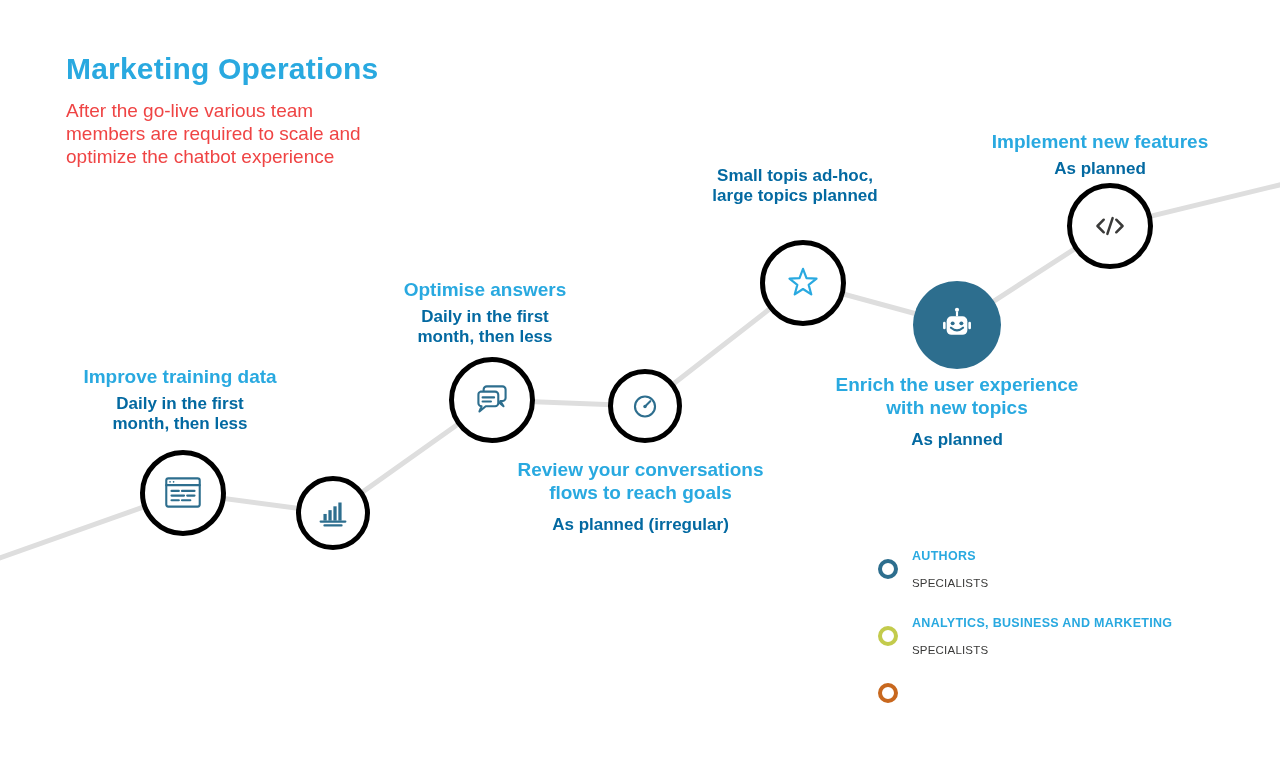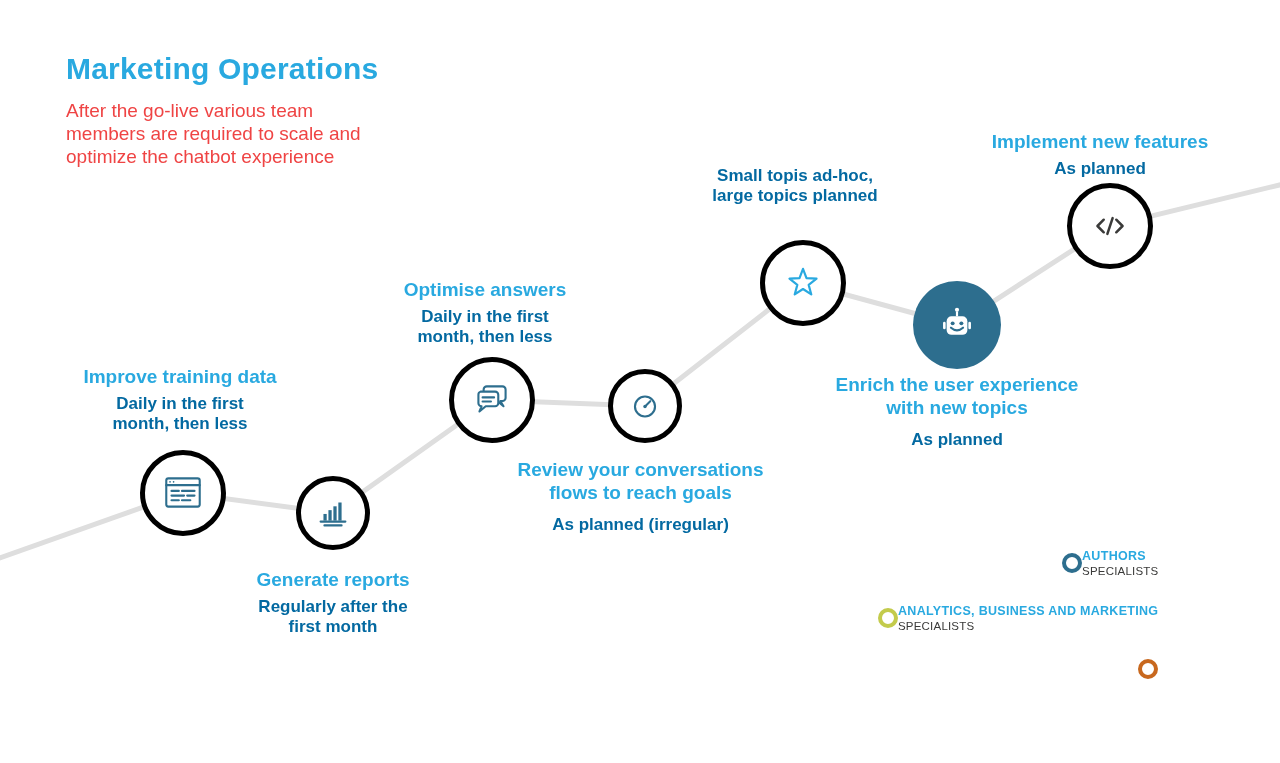--- a/index.html
+++ b/index.html
@@ -86,41 +86,41 @@
   
   .legend {
     position:absolute;
     left:878px;
     top:549px;
     display:flex;
     flex-direction:column;
     gap:27px;
     z-index:3;
   }
-  .legend-item { display:flex; align-items:center; gap:0;justify-content:flex-end; }
+  .legend-item { display:flex; align-items:center; gap:14px; }
   .legend-circle {
     width:20px; height:20px;
     border-radius:50%;
     border:4px solid;
     background:#fff;
     flex:none;
   }
   .lc-authors    { border-color:#2D6E8E; }
   .lc-analytics  { border-color:#C3CB4C; }
   .lc-developers { border-color:#C8681E; }
   .legend-title {
     color:#29A9E0;
     font-weight:bold;
     font-size:12.5px;
     letter-spacing:0.3px;
   }
   .legend-sub {
     color:#3A3A39;
     font-size:11.5px;
-    margin-top:2px;
+    margin-top:14px;
     letter-spacing:0.2px;
   }
 </style>
 </head>
 <body>
 
 <div class="canvas">
 
   <svg class="path-svg" width="1280" height="763">
     <polyline points="-20,565 183,493 333,513 492,400 645,406 803,283 957,325 1110,226 1300,180" fill="none" stroke="#DEDEDE" stroke-width="5"></polyline>
@@ -157,25 +157,20 @@
     <svg width="42" height="42" viewBox="0 0 44 44">
       <g fill="#2D6E8E">
         <rect x="12" y="23" width="3.4" height="7"></rect>
         <rect x="17.2" y="19" width="3.4" height="11"></rect>
         <rect x="22.4" y="15" width="3.4" height="15"></rect>
         <rect x="27.6" y="11" width="3.4" height="19"></rect>
       </g>
       <line x1="9" y1="31" x2="35" y2="31" stroke="#2D6E8E" stroke-width="2.2" stroke-linecap="round"></line>
       <line x1="13" y1="35" x2="31" y2="35" stroke="#2D6E8E" stroke-width="2.2" stroke-linecap="round"></line>
     </svg>
-  </div>
-  <div class="label l2">
-    <div class="t">Generate reports</div>
-    <div class="s">Regularly after the
-first month</div>
   </div>
 
   <div class="node big n3">
     <svg width="46" height="46" viewBox="0 0 44 44" fill="none" stroke="#2D6E8E" stroke-width="2" stroke-linejoin="round" stroke-linecap="round">
       <path d="M17,9 h15 a3,3 0 0 1 3,3 v8 a3,3 0 0 1 -3,3 h-2 l3,5 l-6,-5 h-10 a3,3 0 0 1 -3,-3 v-8 a3,3 0 0 1 3,-3 z"></path>
       <path d="M11,14 h14 a3,3 0 0 1 3,3 v8 a3,3 0 0 1 -3,3 h-9 l-6,5 l2,-5 a3,3 0 0 1 -3,-3 v-8 a3,3 0 0 1 2,-3 z" fill="#ffffff"></path>
       <line x1="13" y1="19.5" x2="24" y2="19.5"></line>
       <line x1="13" y1="23.5" x2="21" y2="23.5"></line>
     </svg>
   </div>

